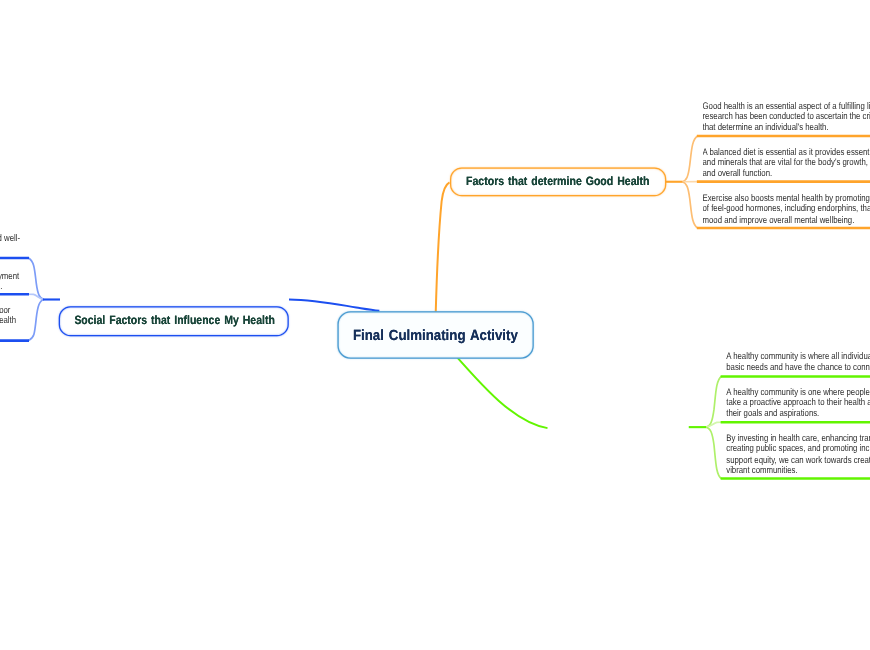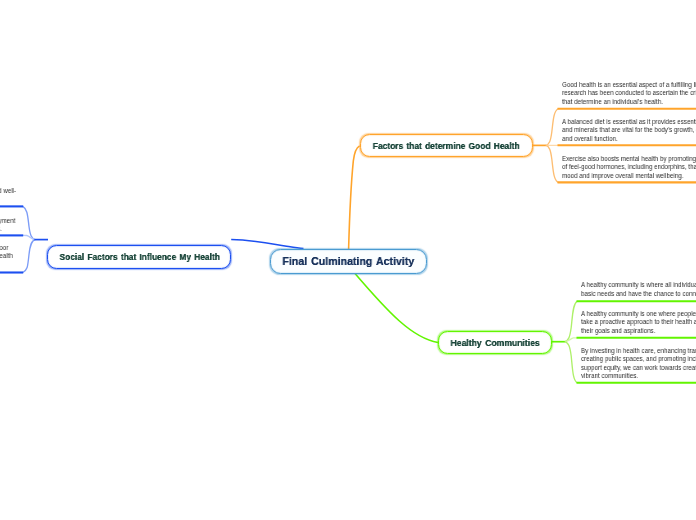--- a/index.html
+++ b/index.html
@@ -9,21 +9,21 @@
   #stage{position:absolute;left:0;top:0;width:696px;height:520px;background:#fff;overflow:hidden;}
   .node-label, .leaf .ln{will-change:transform;}
   svg#links{position:absolute;left:0;top:0;width:696px;height:520px;}
 
   .node{position:absolute;box-sizing:border-box;display:flex;align-items:center;justify-content:center;
         white-space:nowrap;}
   .node-label{font-weight:bold;}
   #n-social .node-label,#n-factors .node-label,#n-healthy .node-label{text-shadow:0 0 0.45px #184438;}
   #central .node-label{text-shadow:0 0 0.45px #16305a;}
 
-  #central{left:270px;top:248.5px;width:157px;height:25px;border:1.2px solid #4a9bd1;background:#fbfeff;border-radius:10.5px;box-shadow:0 0 1.1px 0.15px rgba(74,155,209,0.45), inset 0 0 1.1px 0.15px rgba(74,155,209,0.45);}
+  #central{left:270px;top:248.5px;width:157px;height:38px;border:1.2px solid #4a9bd1;background:#fbfeff;border-radius:10.5px;box-shadow:0 0 1.1px 0.15px rgba(74,155,209,0.45), inset 0 0 1.1px 0.15px rgba(74,155,209,0.45);}
   #central .node-label{font-size:11.8px;word-spacing:1.1px;color:#16305a;transform:scaleX(0.9);}
 
   #n-social{left:47.1px;top:245px;width:184.2px;height:23.5px;border:1.45px solid #1c4ff0;background:#ffffff;border-radius:9.5px;box-shadow:0 0 1.1px 0.15px rgba(28,79,240,0.45), inset 0 0 1.1px 0.15px rgba(28,79,240,0.45);}
   #n-social .node-label{font-size:9.7px;word-spacing:1.0px;color:#184438;transform:scaleX(0.865);}
 
   #n-factors{left:359.5px;top:134px;width:173px;height:23px;border:1.5px solid #ffa42b;background:#ffffff;border-radius:9.5px;box-shadow:0 0 1.1px 0.15px rgba(255,164,43,0.5), inset 0 0 1.1px 0.15px rgba(255,164,43,0.5);}
   #n-factors .node-label{font-size:9.7px;word-spacing:0.9px;color:#184438;transform:scaleX(0.872);}
 
   #n-healthy{left:438px;top:331px;width:114px;height:23px;border:1.5px solid #62f500;background:#ffffff;border-radius:9.5px;box-shadow:0 0 1.1px 0.15px rgba(98,245,0,0.5), inset 0 0 1.1px 0.15px rgba(98,245,0,0.5);}
   #n-healthy .node-label{font-size:9.7px;word-spacing:1.2px;color:#184438;transform:scaleX(0.89);}
@@ -75,23 +75,20 @@
   <div class="node" id="central">
     <span class="node-label">Final Culminating Activity</span>
   </div>
 
   <div class="node" id="n-social">
     <span class="node-label">Social Factors that Influence My Health</span>
   </div>
   <div class="node" id="n-factors">
     <span class="node-label">Factors that determine Good Health</span>
   </div>
-  <div class="node" id="n-healthy">
-    <span class="node-label">Healthy Communities</span>
-  </div>
 
   <div class="leaf" id="lf-s1" style="left:-157.5px;top:186.5px;">
       <div class="ln">Income and social status are strongly linked to health and well-</div>
       <div class="ln">being.</div>
     </div>
   <div class="leaf" id="lf-s2" style="left:-129px;top:216.5px;">
       <div class="ln">Education and literacy levels along with employment</div>
       <div class="ln">opportunities help shape health care outcomes.</div>
     </div>
   <div class="leaf" id="lf-s3" style="left:-144.3px;top:243.9px;">

